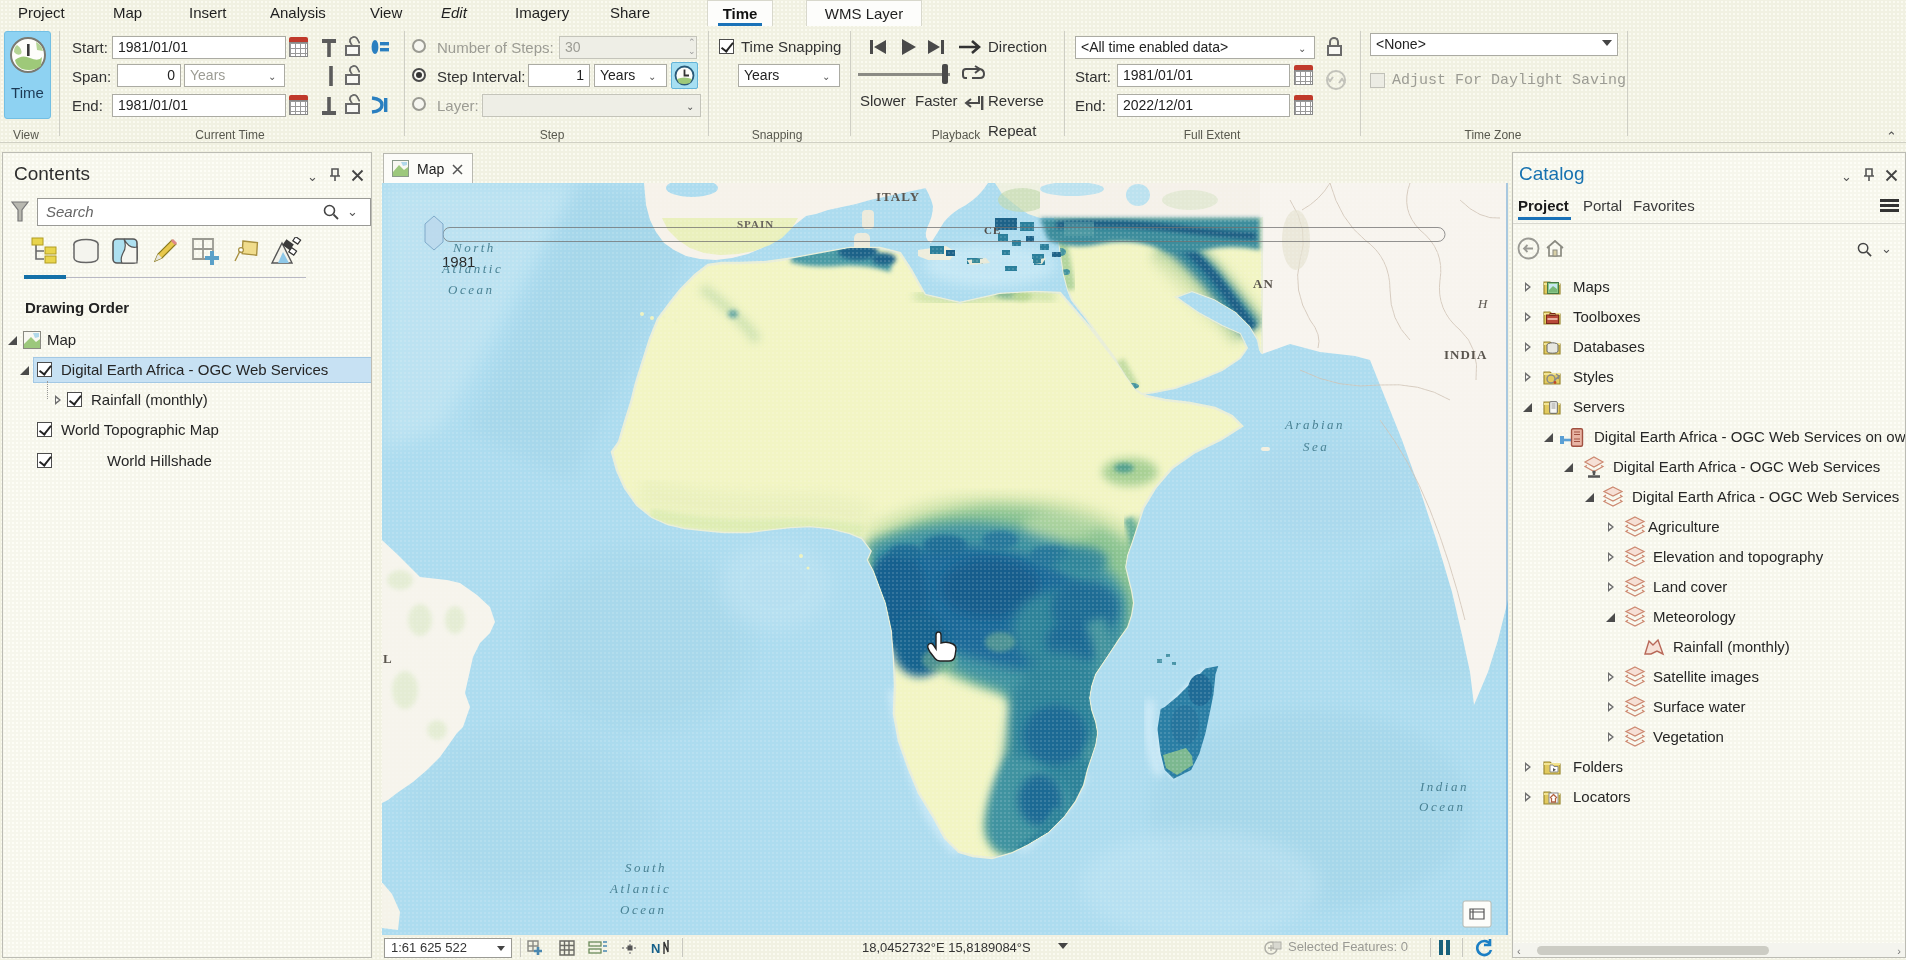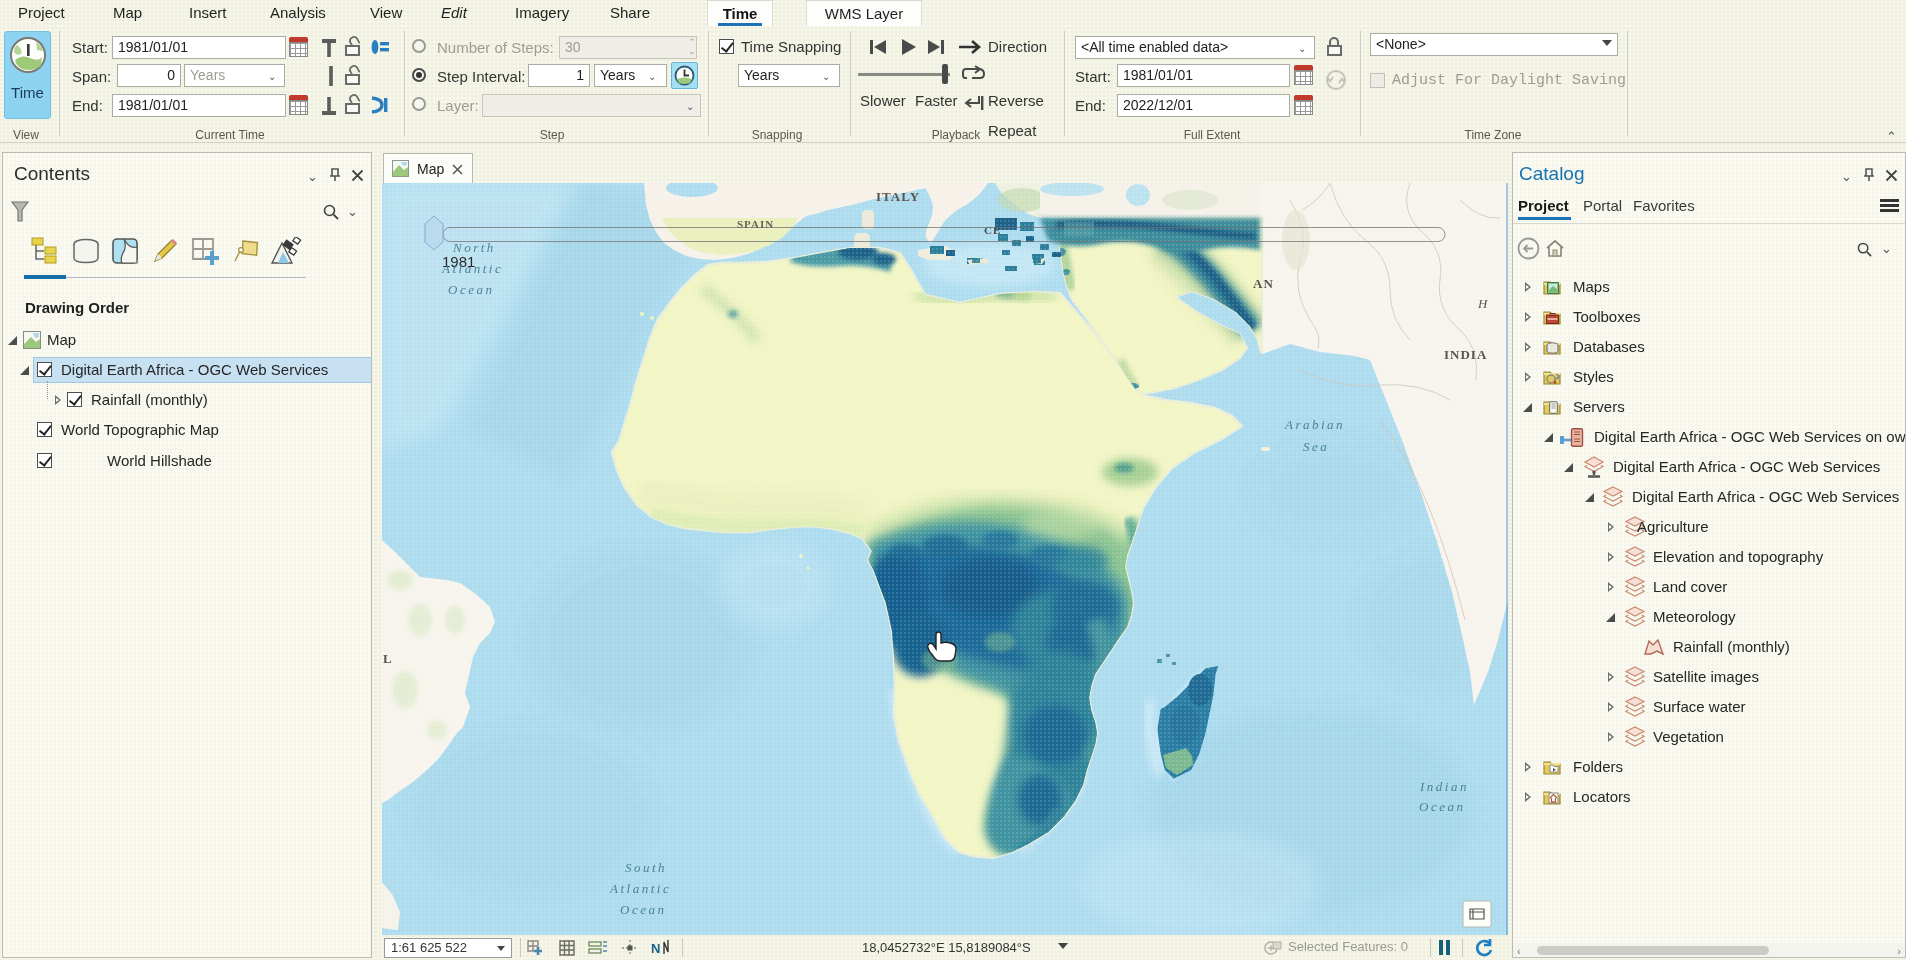--- a/index.html
+++ b/index.html
@@ -240,20 +240,21 @@
   <div class="pbtns" style="left:304px;top:16px;">⌄</div>
   <svg style="position:absolute;left:326px;top:15px;" width="12" height="14" viewBox="0 0 12 14">
       <path d="M3 1 L9 1 L9 8 L3 8 Z M1 8 L11 8 M6 8 L6 13" stroke="#555" stroke-width="1.6" fill="none"></path>
     </svg>
   <svg style="position:absolute;left:348px;top:16px;" width="13" height="13" viewBox="0 0 13 13">
       <path d="M1.5 1.5 L11.5 11.5 M11.5 1.5 L1.5 11.5" stroke="#444" stroke-width="1.8"></path>
     </svg>
   <svg style="position:absolute;left:8px;top:48px;" width="18" height="22" viewBox="0 0 18 22">
       <path d="M1 1 L17 1 L11 9 L11 20 L7 20 L7 9 Z" fill="#b8b8b0" stroke="#777" stroke-width="1.2"></path>
     </svg>
+  <div class="srch" style="left:34px;top:45px;width:334px;height:28px;padding:4px 8px;">Search</div>
   <svg style="position:absolute;left:320px;top:51px;" width="16" height="16" viewBox="0 0 16 16">
       <circle cx="6.5" cy="6.5" r="5" fill="none" stroke="#444" stroke-width="1.6"></circle>
       <path d="M10.5 10.5 L15 15" stroke="#444" stroke-width="1.8"></path>
     </svg>
   <div class="pbtns" style="left:344px;top:51px;">⌄</div>
 
   <svg style="position:absolute;left:27px;top:84px;" width="30" height="28" viewBox="0 0 30 28">
     <path d="M6 8 L6 22 L14 22 M6 14 L14 14" stroke="#6a6a6a" stroke-width="1.6" fill="none"></path>
     <rect x="2" y="1" width="11" height="7" fill="#e8d44c" stroke="#b09c20" stroke-width="1"></rect>
     <rect x="15" y="10" width="11" height="7" fill="#e8d44c" stroke="#b09c20" stroke-width="1"></rect>
@@ -725,21 +726,21 @@
       <svg style="position:absolute;left:88px;top:2px;" width="24" height="23" viewBox="0 0 24 23">
         <use href="#laystack"></use>
       </svg>
       <span style="position:absolute;left:119px;">Digital Earth Africa - OGC Web Services</span>
     </div>
   <div class="treerow" style="left:0;top:361px;">
       <div class="tri-c" style="left:95px;top:8px;"></div>
       <svg style="position:absolute;left:110px;top:2px;" width="24" height="23" viewBox="0 0 24 23">
         <use href="#laystack"></use>
       </svg>
-      <span style="position:absolute;left:124px;text-align:center;">Agriculture</span>
+      <span style="position:absolute;left:135px;text-align:center;">Agriculture</span>
     </div>
   <div class="treerow" style="left:0;top:391px;">
       <div class="tri-c" style="left:95px;top:8px;"></div>
       <svg style="position:absolute;left:110px;top:2px;" width="24" height="23" viewBox="0 0 24 23">
         <use href="#laystack"></use>
       </svg>
       <span style="position:absolute;left:140px;">Elevation and topography</span>
     </div>
   <div class="treerow" style="left:0;top:421px;">
       <div class="tri-c" style="left:95px;top:8px;"></div>

